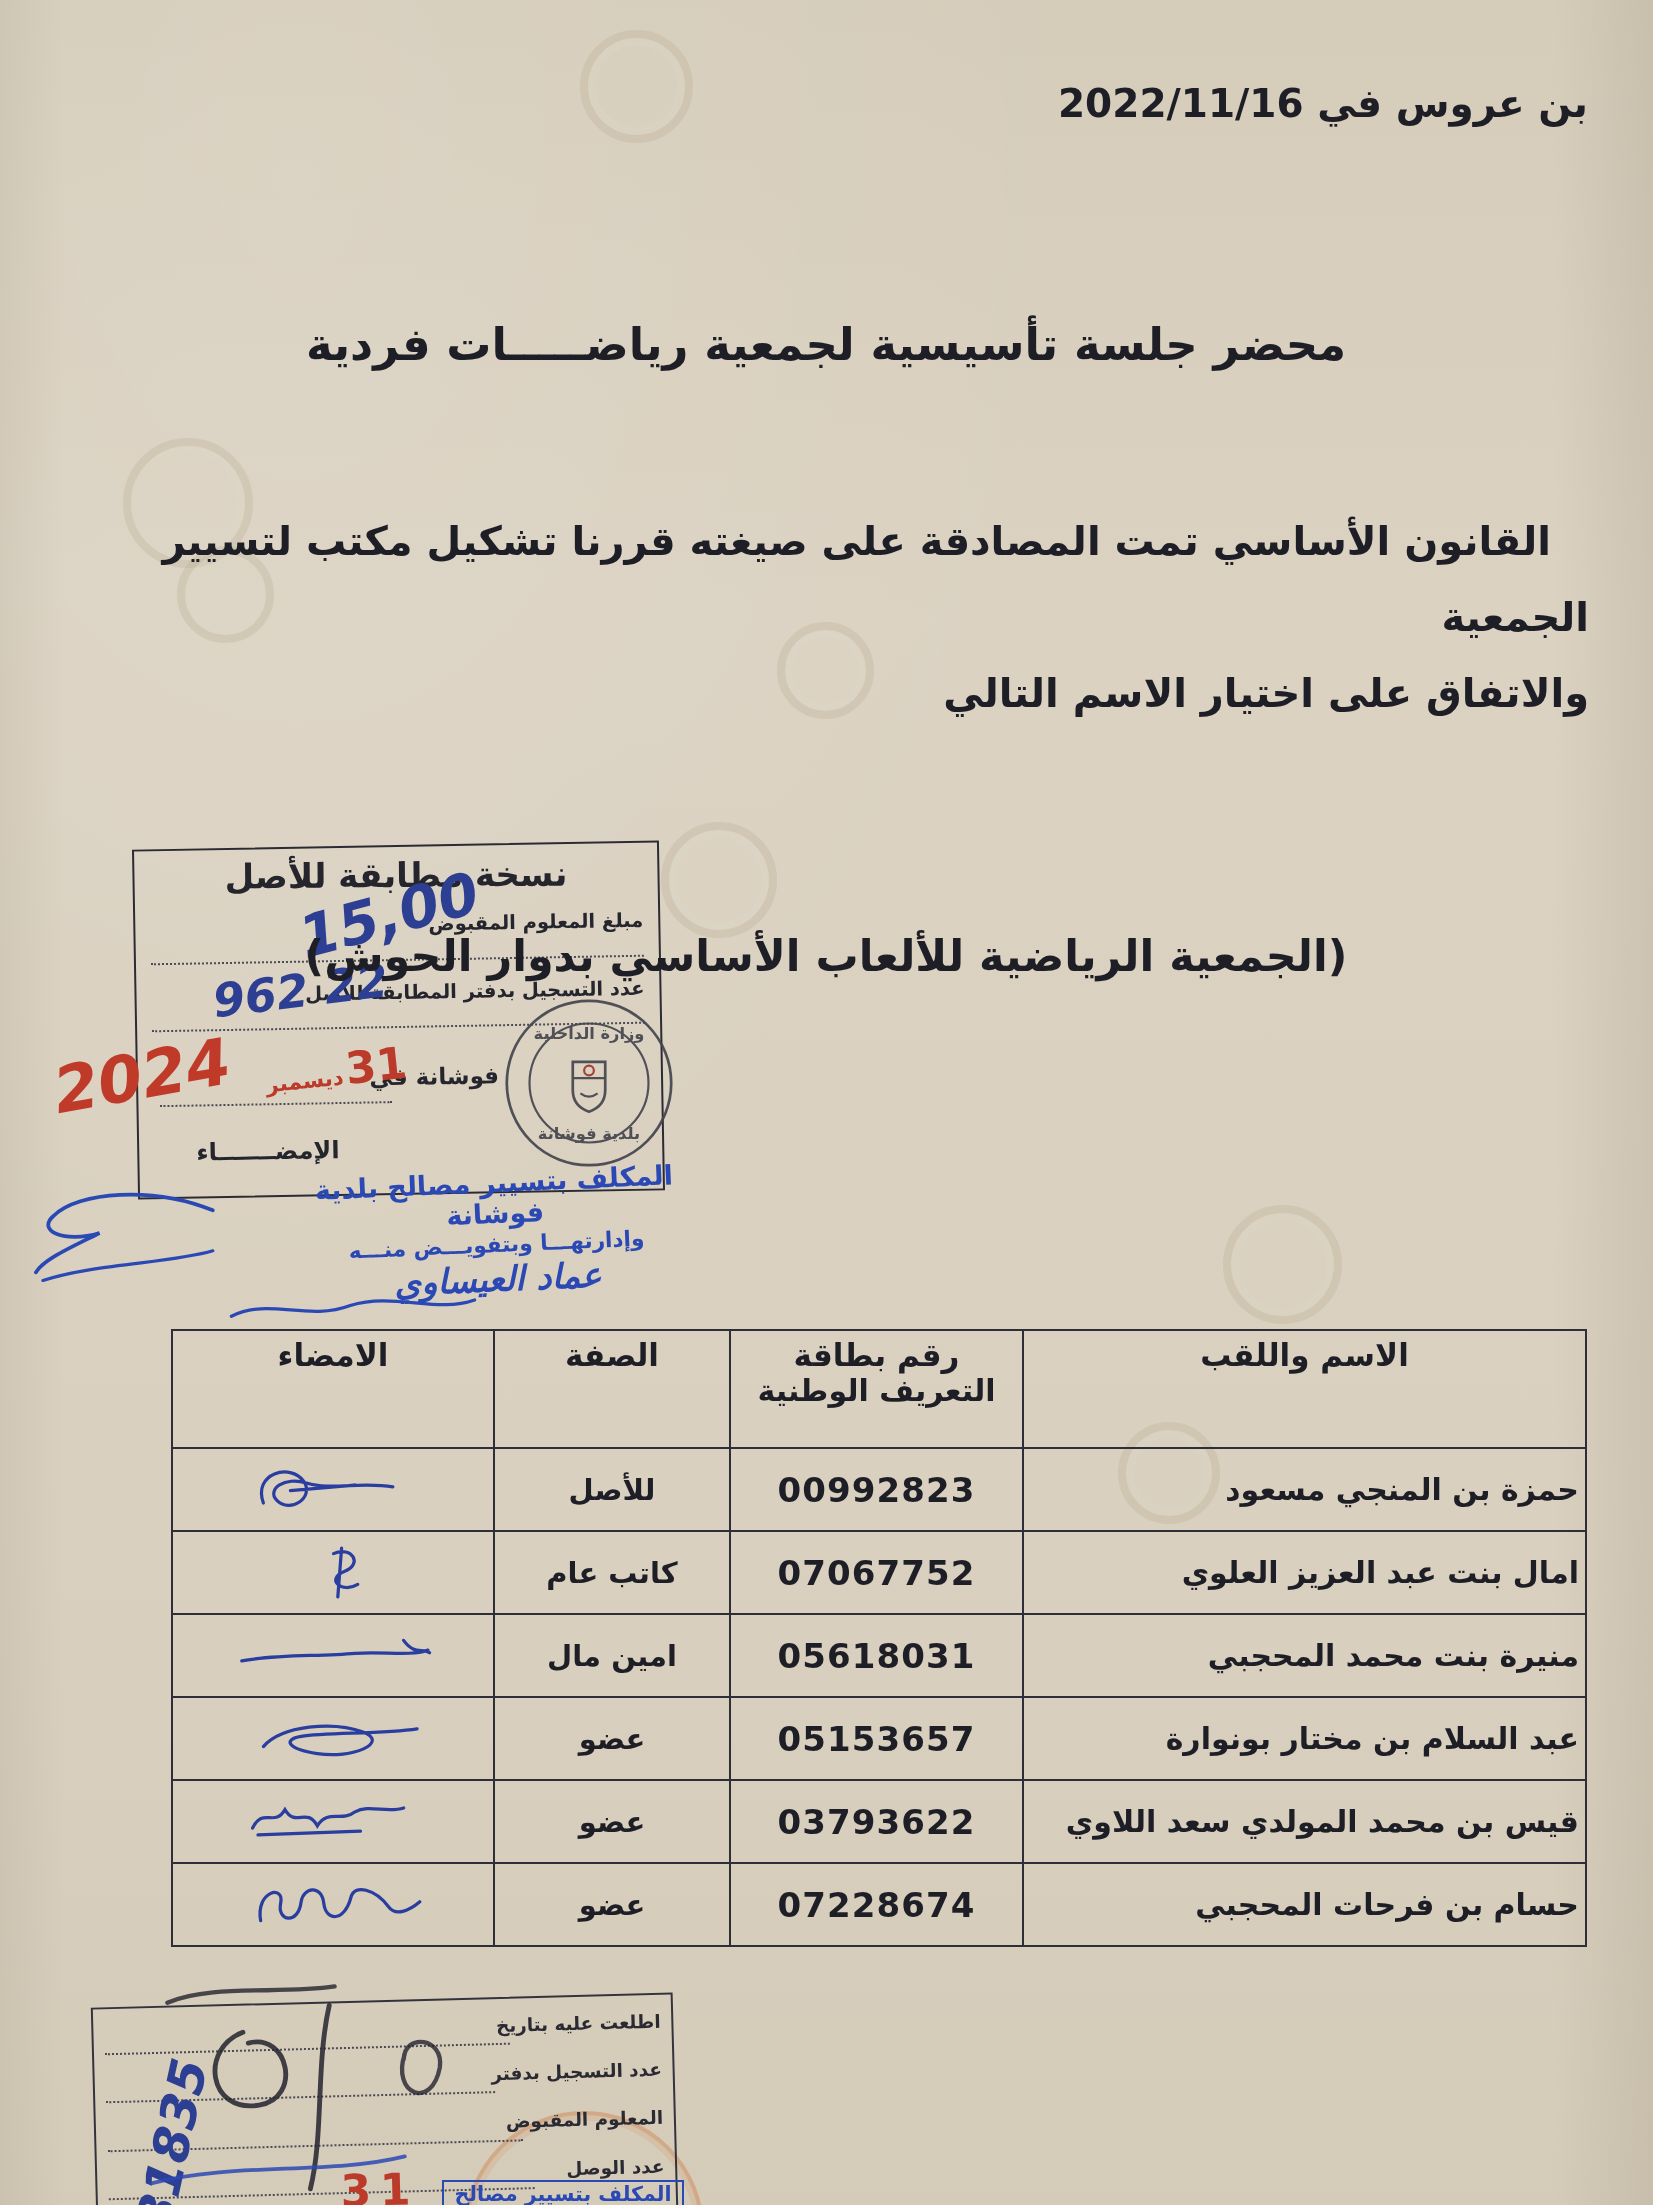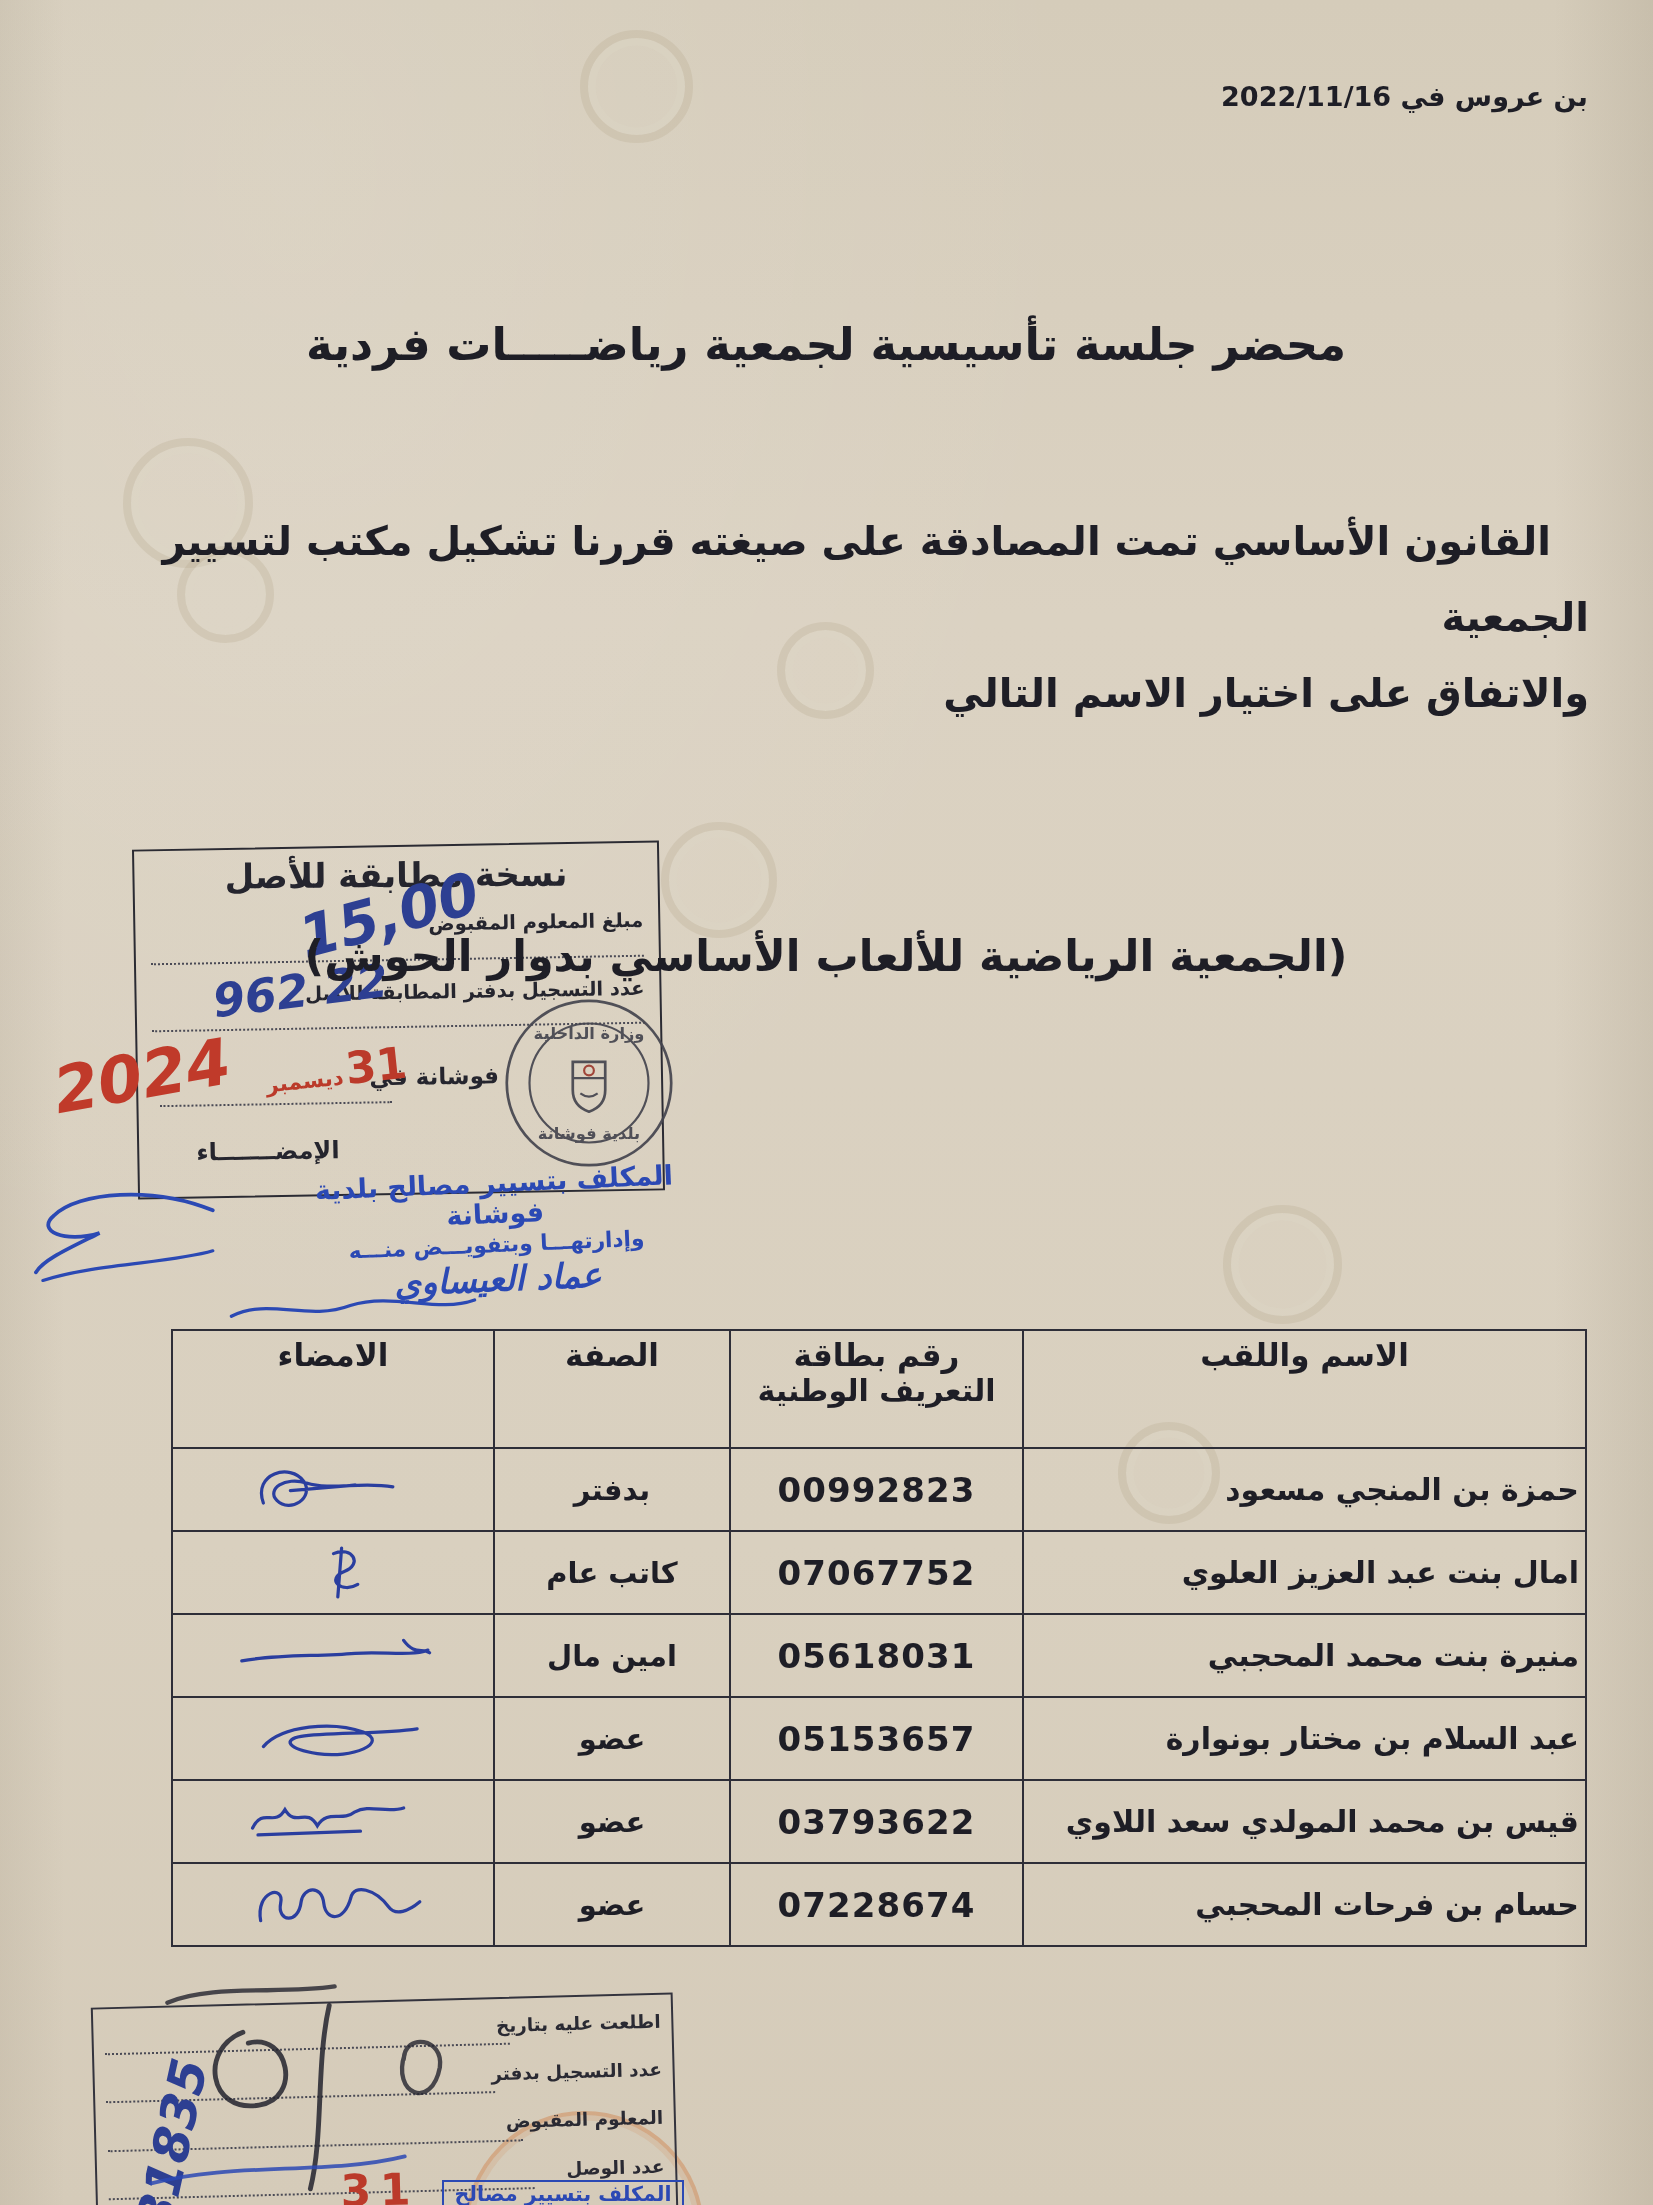--- a/index.html
+++ b/index.html
@@ -20,21 +20,21 @@
   }
   .ghost{
     position:absolute;border-radius:50%;
     border:8.6px solid rgba(186,173,146,.30);
     box-shadow:inset 0 0 0 7.6px rgba(222,214,198,.35);
     pointer-events:none;
   }
   
   .date-line{
     position:absolute;top:81px;right:65px;
-    font-size:27px;font-weight:bold;direction:rtl;
+    font-size:39px;font-weight:bold;direction:rtl;
   }
   .doc-title{
     position:absolute;top:318px;left:0;width:100%;
     text-align:center;font-size:45px;font-weight:bold;
     letter-spacing:0.5px;direction:rtl;
   }
   .para{
     position:absolute;top:503px;right:64px;width:1481px;
     direction:rtl;text-align:right;
     font-size:40px;font-weight:bold;line-height:76px;
@@ -227,21 +227,21 @@
       <th>
         <span>رقم بطاقة</span>
         <span class="hdr2">التعريف الوطنية</span>
       </th>
       <th>الصفة</th>
       <th>الامضاء</th>
     </tr>
     <tr class="row">
       <td class="c-name">حمزة بن المنجي مسعود</td>
       <td class="c-id">00992823</td>
-      <td class="c-role">بدفتر</td>
+      <td class="c-role">للأصل</td>
       <td class="c-sig">
         <svg class="sig" width="205" height="65" viewBox="0 0 380 120">
           <path d="M60 85 C40 30 110 10 135 45 C155 75 110 105 85 80 C65 60 100 35 140 48 C185 62 240 45 300 55 M110 62 L230 52" fill="none" stroke="#2a3e9f" stroke-width="6" stroke-linecap="round"></path>
         </svg>
       </td>
     </tr>
     <tr class="row">
       <td class="c-name">امال بنت عبد العزيز العلوي</td>
       <td class="c-id">07067752</td>
       <td class="c-role">كاتب عام</td>

